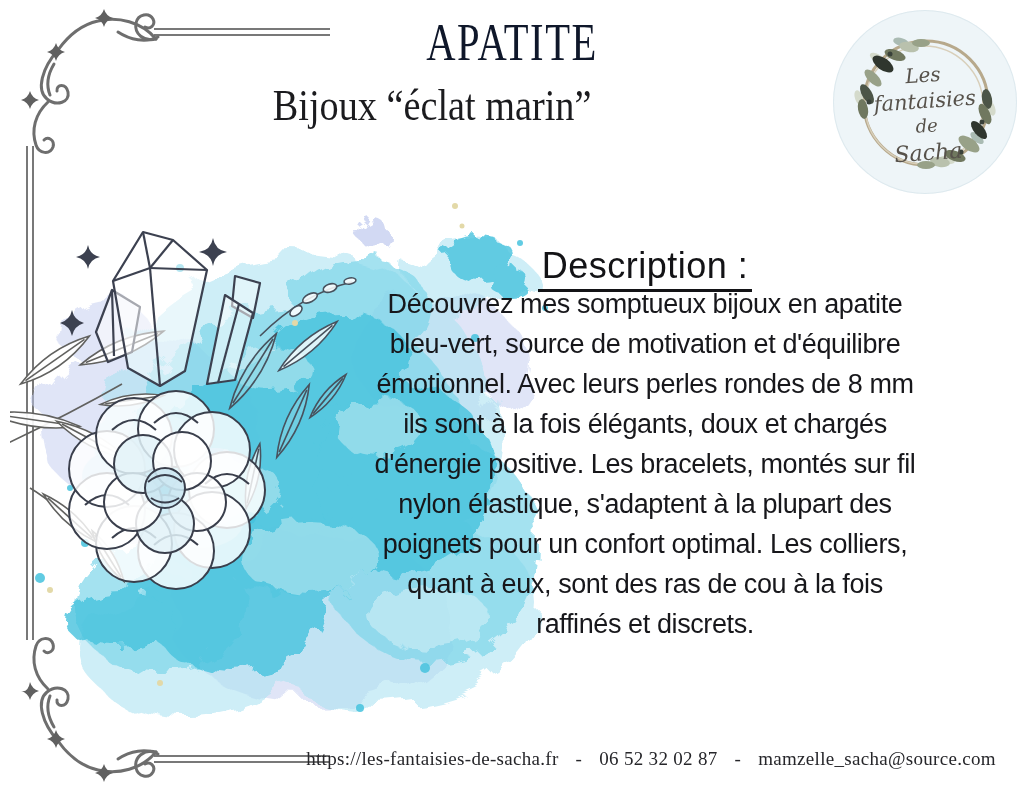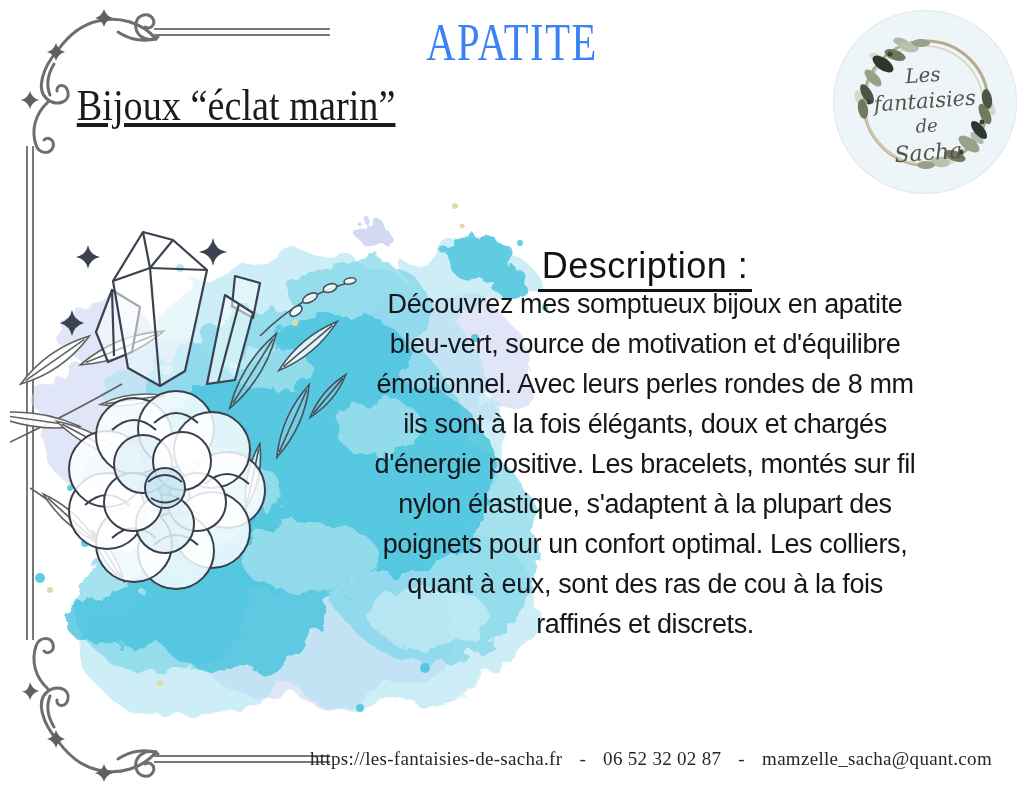--- a/index.html
+++ b/index.html
@@ -7,26 +7,26 @@
     width:1024px;height:791px;position:relative;overflow:hidden;
     background:#ffffff;font-family:"Liberation Sans",sans-serif;
   }
   .abs{position:absolute;}
 
   
   .hline{border-top:2px solid #787878;border-bottom:2px solid #787878;height:4px;}
   .vline{border-left:2px solid #787878;border-right:2px solid #787878;width:4px;}
 
   
-  .title-wrap{left:0;top:12px;width:1024px;text-align:center;color:#3b82f6;}
+  .title-wrap{left:0;top:12px;width:1024px;text-align:center;color:#0f172a;}
   .title{
     font-family:"Liberation Serif",serif;font-size:52px;line-height:62px;
     letter-spacing:2px;transform:scaleX(.78);transform-origin:512px center;
   }
-  .subtitle-wrap{left:0;top:76px;width:836px;text-align:left;color:#1b1b1e;text-decoration:underline;}
+  .subtitle-wrap{left:0;top:76px;width:836px;text-align:center;color:#1b1b1e;}
   .subtitle{
     font-family:"Liberation Serif",serif;font-size:45px;line-height:58px;
     transform:scaleX(.85);transform-origin:512px center;
   }
 
   
   .logo{
     left:833px;top:10px;width:184px;height:184px;border-radius:50%;
     background:#eef5f8;box-shadow:0 0 0 1px rgba(210,225,232,.6) inset;
   }
@@ -345,14 +345,14 @@
   <div>émotionnel. Avec leurs perles rondes de 8 mm</div>
   <div>ils sont à la fois élégants, doux et chargés</div>
   <div>d'énergie positive. Les bracelets, montés sur fil</div>
   <div>nylon élastique, s'adaptent à la plupart des</div>
   <div>poignets pour un confort optimal. Les colliers,</div>
   <div>quant à eux, sont des ras de cou à la fois</div>
   <div>raffinés et discrets.</div>
 </div>
 
 <div class="abs footer">
-  <span>https://les-fantaisies-de-sacha.fr</span><span> - </span><span>06 52 32 02 87</span><span> - </span><span>mamzelle_sacha@quant.com</span>
+  <span>https://les-fantaisies-de-sacha.fr</span><span> - </span><span>06 52 32 02 87</span><span> - </span><span>mamzelle_sacha@source.com</span>
 </div>
 
 </body></html>

